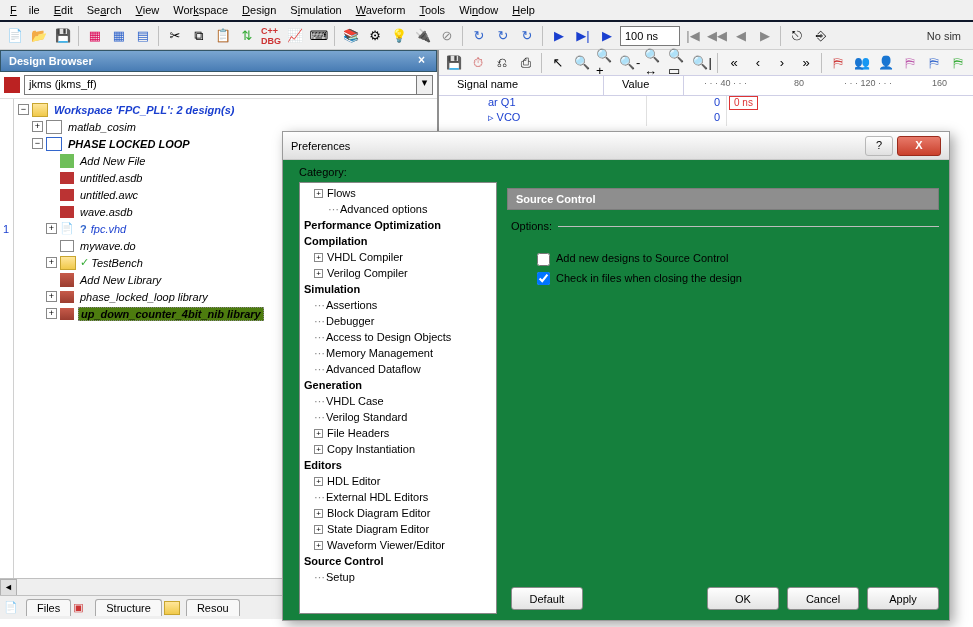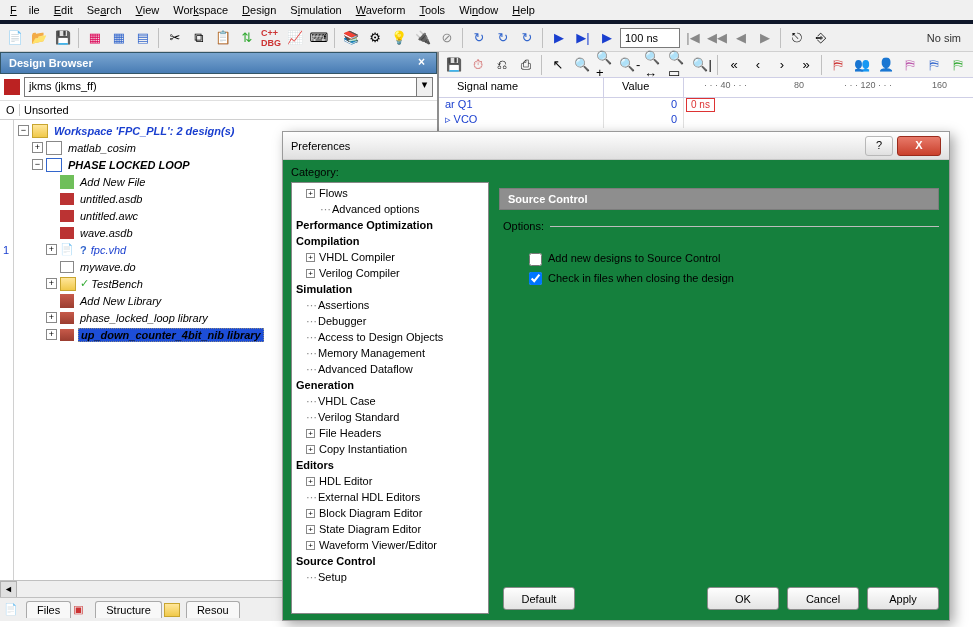--- a/index.html
+++ b/index.html
@@ -1,19 +1,19 @@
 <!DOCTYPE html>
 <html><head>
 <meta charset="utf-8">
 <style>
 * { box-sizing: border-box; margin: 0; padding: 0; font-family: "Segoe UI", Tahoma, sans-serif; font-size: 11px; }
 body { background: #fff; width: 973px; height: 627px; overflow: hidden; position: relative; }
 
 
-.menubar { display: flex; gap: 2px; padding: 2px 4px; background: #f0f0f0; border-bottom: 4px solid #0f172a; }
+.menubar { display: flex; gap: 2px; padding: 2px 4px; background: #f0f0f0; border-bottom: 2px solid #0f172a; }
 .menubar span { padding: 2px 6px; cursor: default; }
 .menubar span u { text-decoration: underline; }
 
 
 .toolbar { display: flex; align-items: center; gap: 2px; padding: 2px 4px; background: #f0f0f0; border-bottom: 1px solid #d0d0d0; height: 28px; }
 .tbtn { width: 22px; height: 22px; border: 1px solid transparent; display: flex; align-items: center; justify-content: center; font-size: 13px; cursor: pointer; }
 .tsep { width: 2px; height: 20px; border-left: 1px solid #c0c0c0; margin: 0 2px; }
 .toolbar input[type=text] { width: 60px; height: 20px; border: 1px solid #7a7a7a; padding: 0 4px; }
 .toolbar .nosim { margin-left: auto; padding-right: 8px; color: #333; }
 
@@ -46,32 +46,32 @@
 .tabs-bottom .tico { width: 16px; height: 14px; display: inline-block; margin-right: 4px; vertical-align: middle; }
 
 
 .right { flex: 1; display: flex; flex-direction: column; background: #fff; }
 .wtoolbar { display: flex; align-items: center; gap: 2px; padding: 2px 4px; border-bottom: 1px solid #cfcfe6; height: 26px; background: #f4f4f4; }
 .wheaders { display: flex; border-bottom: 1px solid #cfcfe6; height: 20px; }
 .wheaders .col { border-right: 1px solid #cfcfe6; padding: 2px 18px; }
 .ruler { display: flex; align-items: center; border-bottom: 1px solid #cfcfe6; height: 18px; position: relative; background: #fff; }
 .ruler .tick { position: absolute; font-size: 9px; color: #666; top: 2px; }
 .wrow { display: flex; height: 15px; border-bottom: 0; }
-.wrow .c1 { width: 165px; padding-left: 6px; color: #1a3fcf; border-right: 1px solid #e0e0e0; }
+.wrow .c1 { width: 165px; padding-left: 6px; color: #1a3fcf; border-right: 1px solid #e0e0e0; margin-left: 43px; }
 .wrow .c2 { width: 80px; text-align: right; padding-right: 6px; color: #1a3fcf; border-right: 1px solid #e0e0e0; }
 .cursor-badge { border: 1px solid #d33; color: #d33; padding: 0 4px; font-size: 10px; height: 14px; display: inline-block; margin-left: 2px; }
 
 
 .dialog { position: absolute; left: 282px; top: 131px; width: 668px; height: 490px; background: #15803d; border: 1px solid #9a9a9a; box-shadow: 4px 4px 12px rgba(0,0,0,.35); }
 .dlg-title { height: 28px; background: linear-gradient(#fefefe,#e0e0e0); display: flex; align-items: center; padding: 0 8px; border-bottom: 1px solid #c8c8c8; }
 .dlg-title .t { flex: 1; }
 .dlg-title .qbtn { width: 28px; height: 20px; border: 1px solid #b8b8b8; background: linear-gradient(#fefefe,#e0e0e0); border-radius: 3px; text-align: center; margin-left: 4px; line-height: 16px; }
 .dlg-title .closebtn { width: 44px; height: 20px; background: linear-gradient(#e87a6a,#c9402c); border: 1px solid #9a2b1c; border-radius: 3px; color: #fff; text-align: center; font-weight: bold; line-height: 16px; margin-left: 4px; }
 
-.dlg-body { display: flex; height: calc(100% - 28px); }
+.dlg-body { display: flex; height: calc(100% - 28px); margin-left: 8px; }
 
 .cat-panel { width: 206px; padding: 6px 0 6px 8px; display: flex; flex-direction: column; }
 .cat-panel .lbl { margin-bottom: 4px; }
 .cat-list { flex: 1; border: 1px solid #888; background: #fff; overflow-y: scroll; font-size: 11px; padding: 2px 0; }
 .cat-list .ci { padding: 0 4px; height: 16px; display: flex; align-items: center; white-space: nowrap; }
 .cat-list .pm { width: 9px; height: 9px; border: 1px solid #888; font-size: 8px; line-height: 7px; text-align: center; margin-right: 4px; display: inline-block; }
 .cat-list .dots { color: #888; margin-right: 3px; letter-spacing: -2px; }
 .cat-list .grp { padding-left: 4px; font-weight: bold; }
 .cat-list .lvl1 { padding-left: 14px; }
 .cat-list .lvl2 { padding-left: 28px; }
@@ -165,23 +165,20 @@
   <div class="left">
     <div class="db-header">
       <span>Design Browser</span>
       <span class="xbtn">×</span>
     </div>
     <div class="combo-row">
       <div class="ico"></div>
       <div class="val">jkms (jkms_ff)</div>
       <div class="dd">▾</div>
     </div>
-    <div class="sort-row">
-      <span class="lead">O</span><span>Unsorted</span>
-    </div>
     <div class="tree" style="padding-left:18px;">
       <div class="gutter"></div>
 
       <div class="row">
           <span class="ind" style="width:0"></span>
           <span class="exp">−</span>
           <span class="ico ic-folder"></span>
           <span class="lbl ws">Workspace 'FPC_PLL': 2 design(s)</span>
         </div>
 
@@ -247,21 +244,21 @@
       <div class="row">
           <span class="ind" style="width:28px"></span>
           <span class="exp">+</span>
           <span class="ico ic-lib" style="width:14px;height:12px"></span>
           <span class="lbl">phase_locked_loop library</span>
         </div>
       <div class="row">
           <span class="ind" style="width:28px"></span>
           <span class="exp">+</span>
           <span class="ico ic-lib" style="width:14px;height:12px"></span>
-          <span class="lbl sel" style="background:#1d4ed8;border:1px dotted #888">up_down_counter_4bit_nib library</span>
+          <span class="lbl sel" style="background:#4d7c0f;border:1px dotted #888">up_down_counter_4bit_nib library</span>
         </div>
     </div>
     <div class="hscroll">
       <div class="arrow">◄</div>
       <div class="track"></div>
       <div class="arrow">►</div>
     </div>
     <div class="tabs-bottom">
       <span class="tico">📄</span>
       <div class="tab">Files</div>

